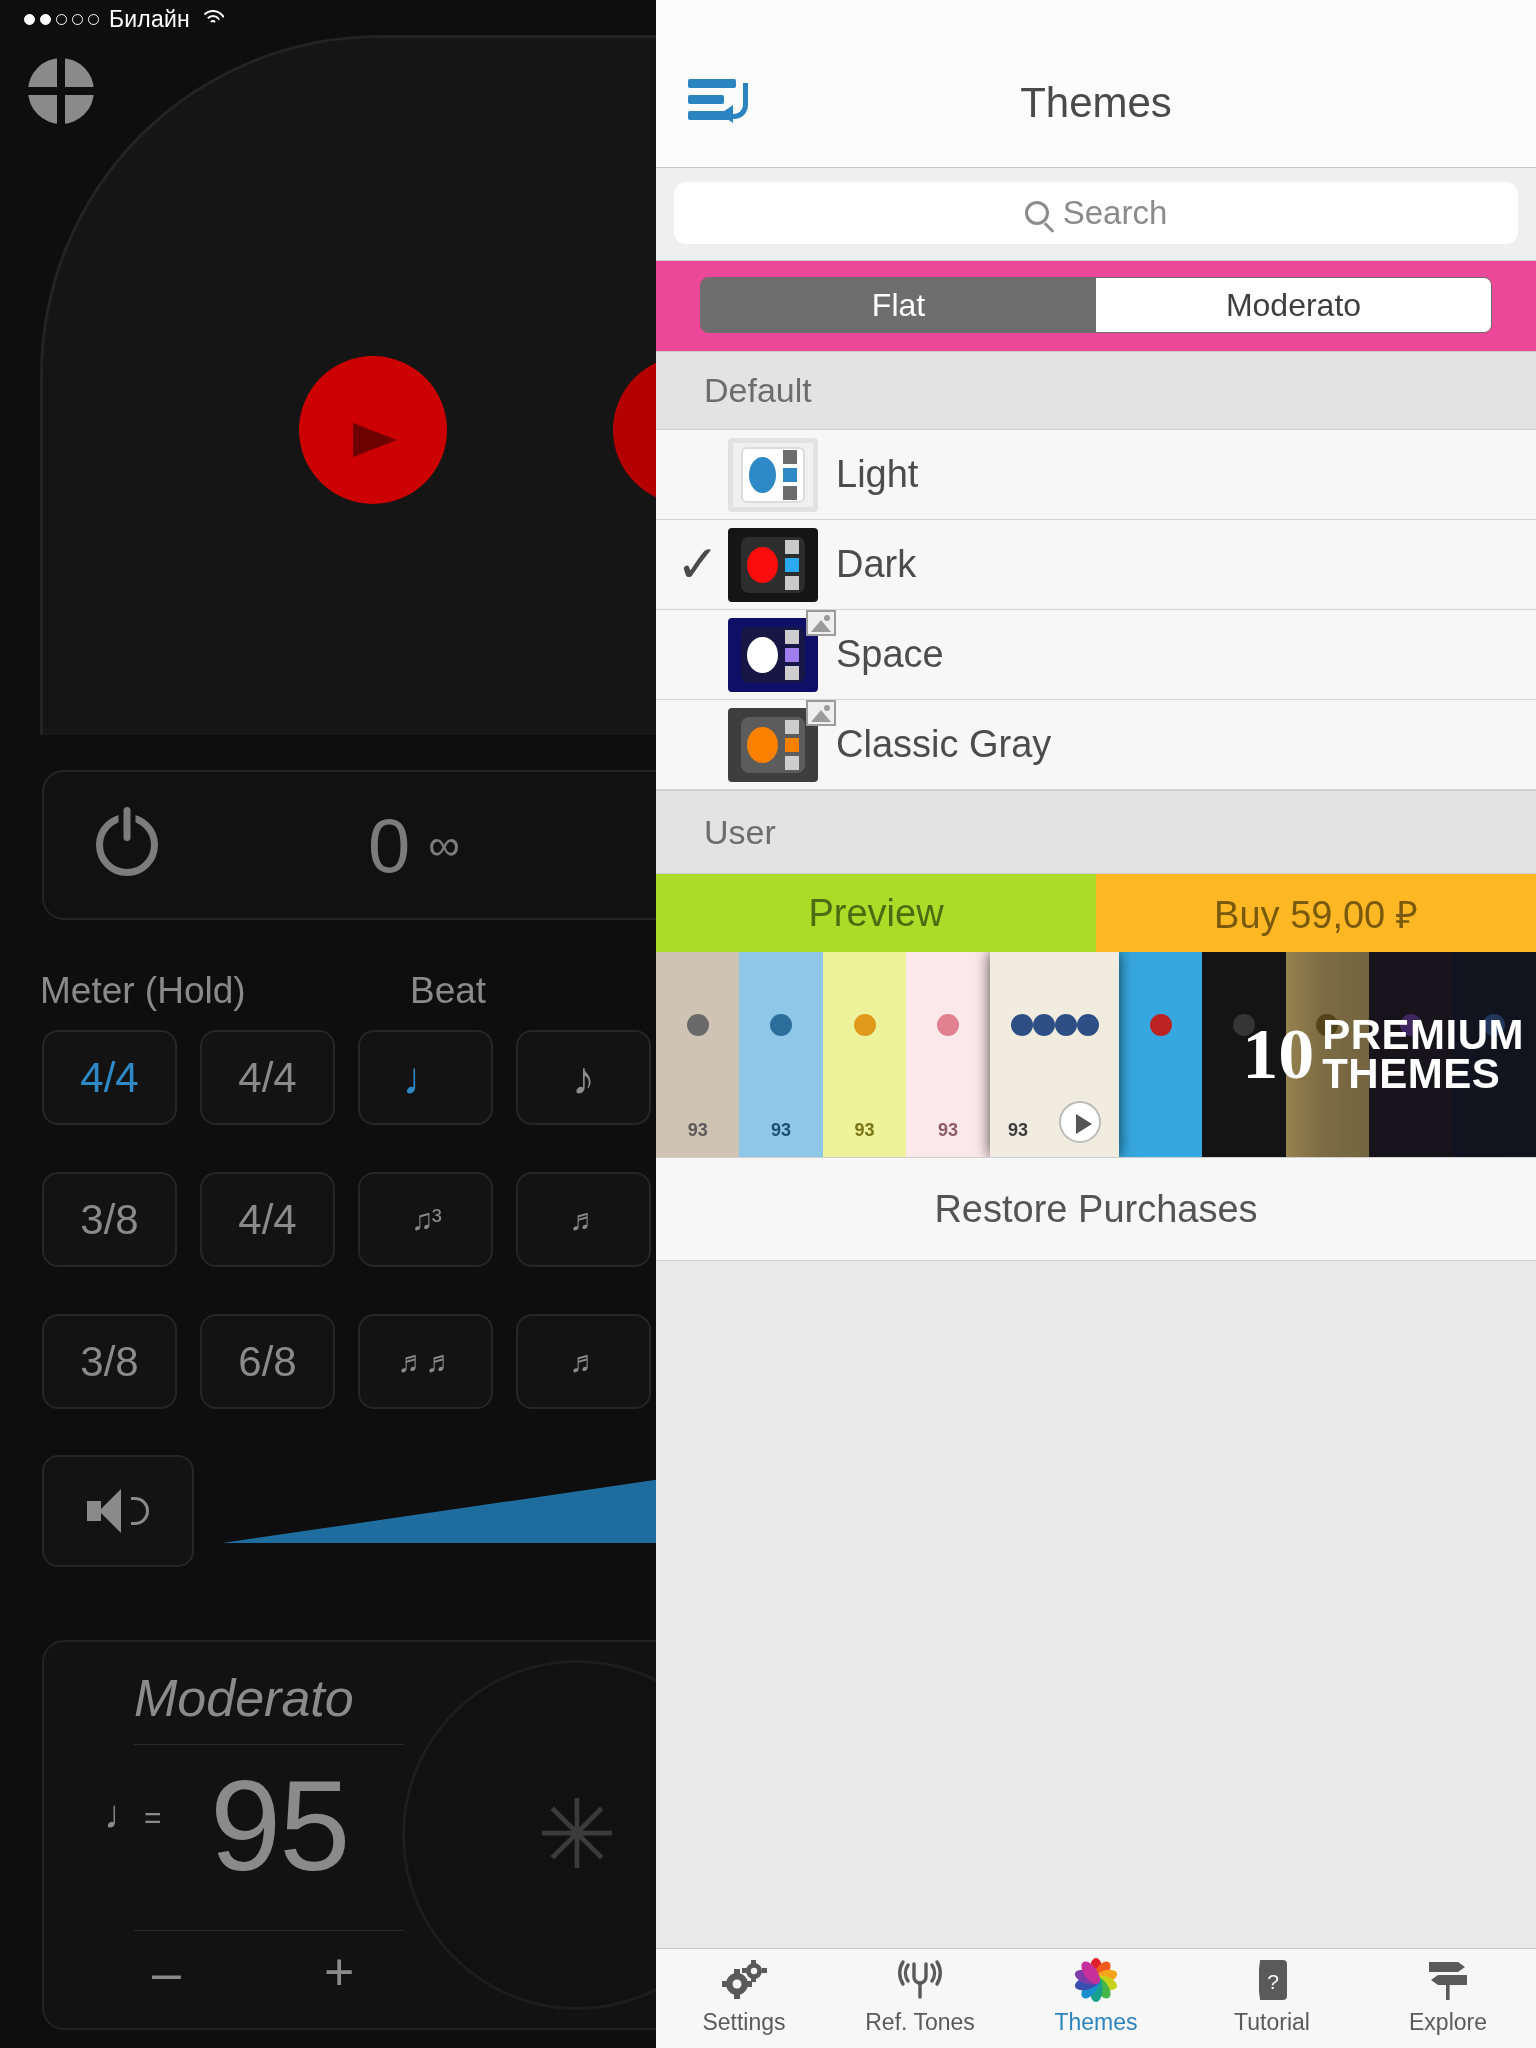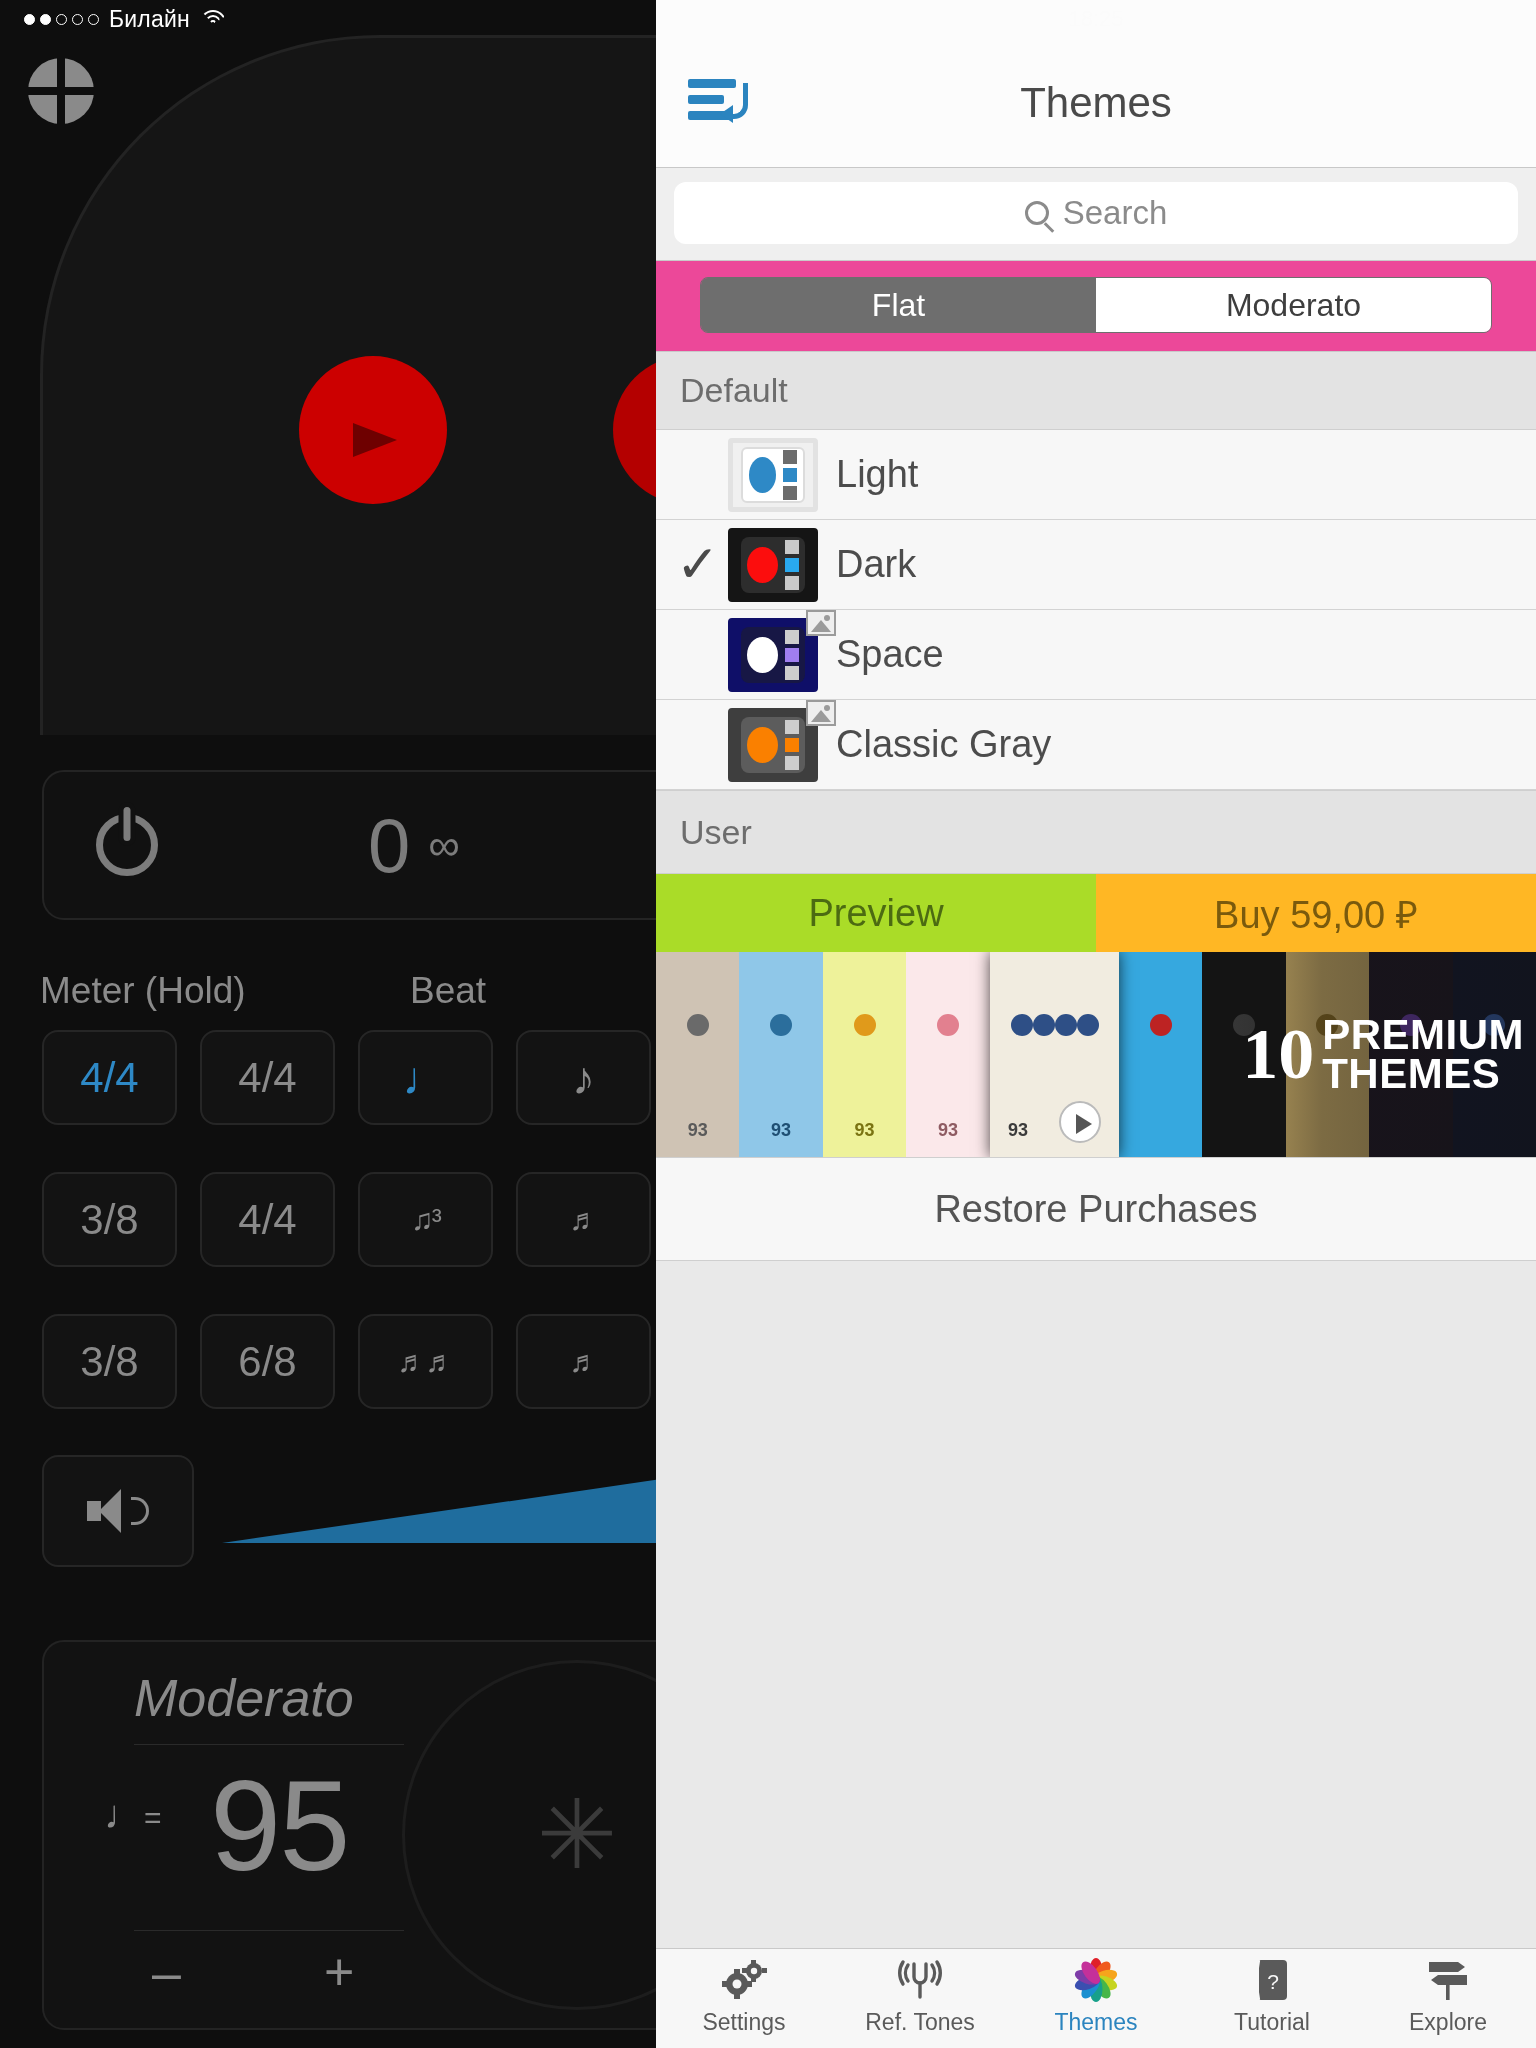--- a/index.html
+++ b/index.html
@@ -240,21 +240,21 @@
     border-radius: 8px; overflow: hidden;
   }
   .seg div {
     flex: 1; display: flex; align-items: center; justify-content: center;
     font-size: 32px; color: #3e3e3e; background: #fff;
   }
   .seg div.on { background: #6e6e6e; color: #fff; }
 
   .sechead {
     height: 78px; background: #e3e3e3;
-    display: flex; align-items: center; padding-left: 24px;
+    display: flex; align-items: center; padding-left: 48px;
     font-size: 34px; color: #6d6d6d;
     border-bottom: 1px solid #cfcfcf;
   }
   .trow {
     height: 90px; background: #f7f7f7;
     display: flex; align-items: center;
     border-bottom: 1px solid #d3d3d3;
     padding-left: 20px; position: relative;
   }
   .check { width: 52px; font-size: 52px; color: #4a4a4a; line-height: 0.8; }

